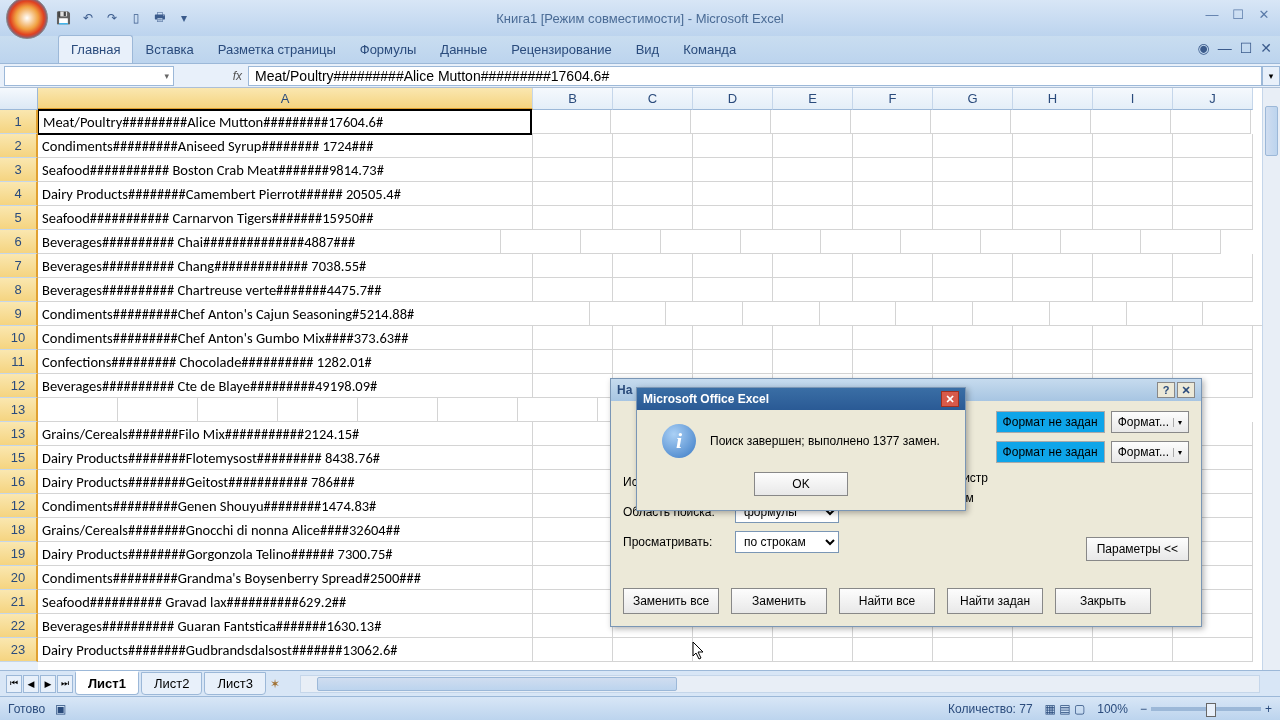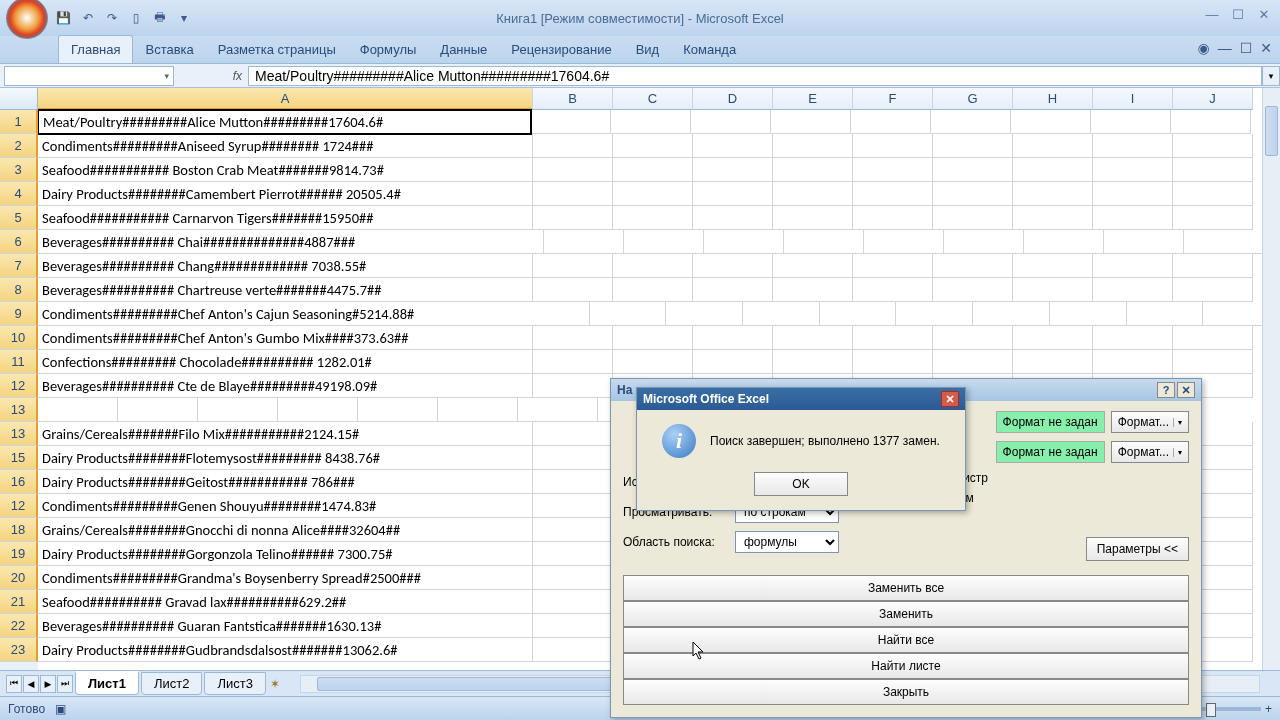--- a/index.html
+++ b/index.html
@@ -66,29 +66,29 @@
 
 
 .dlg { position: absolute; background: #ece9d8; border: 1px solid #7a96b5; box-shadow: 2px 2px 6px rgba(0,0,0,0.3); }
 .dlg-title { height: 22px; background: linear-gradient(#c6dbee,#a7c5e2); display: flex; align-items: center; padding: 0 6px; font-size: 12px; font-weight: bold; color: #2a4b7c; }
 .dlg-title .x { margin-left: auto; width: 18px; height: 16px; background: #ece9d8; border: 1px solid #888; display: flex; align-items: center; justify-content: center; font-size: 11px; }
 .dlg-body { padding: 12px; }
 .dlg-row { display: flex; align-items: center; margin-bottom: 8px; gap: 8px; }
 .dlg-row label { width: 104px; font-size: 12px; }
 .dlg select, .dlg input[type=text] { border: 1px solid #7a96b5; padding: 2px 4px; font-size: 12px; background: #fff; }
 .dlg .btn { background: linear-gradient(#fdfdfd,#e8e8e8); border: 1px solid #888; padding: 4px 10px; font-size: 12px; min-width: 80px; }
-.dlg .fmt-lbl { border: 1px solid #aaa; padding: 3px 6px; font-size: 12px; background: #86efac; }
+.dlg .fmt-lbl { border: 1px solid #aaa; padding: 3px 6px; font-size: 12px; background: #0ea5e9; }
 .dlg .fmt-btn { background: linear-gradient(#fdfdfd,#e8e8e8); border: 1px solid #888; padding: 3px 6px; font-size: 12px; display: flex; align-items: center; }
 .dlg .fmt-btn::after { content: "▾"; margin-left: 4px; font-size: 8px; border-left: 1px solid #aaa; padding-left: 4px; }
 .dlg-find { left: 610px; top: 378px; width: 592px; }
 .dlg-find .dlg-body { padding: 10px 12px 12px; }
 .dlg-find .sel-row select { width: 104px; }
 .dlg-find .chk { display: flex; align-items: center; gap: 6px; font-size: 12px; }
 .dlg-find .chk input { width: 14px; height: 14px; }
-.dlg-find .btns { display: flex; margin-top: 14px; justify-content: flex-start; flex-direction: column; }
+.dlg-find .btns { display: flex; gap: 12px; margin-top: 27px; justify-content: flex-start; }
 .dlg-find .btns .btn { min-width: 96px; padding: 5px 8px; }
 
 
 .dlg-msg { left: 636px; top: 387px; width: 330px; z-index: 10; }
 .dlg-msg .dlg-title { background: linear-gradient(#3a6ea5,#2a5a95); color: #fff; }
 .dlg-msg .dlg-title .x { background: #d85a4a; color: #fff; border: 1px solid #a03020; }
 .dlg-msg .dlg-body { display: flex; flex-direction: column; align-items: center; padding: 14px; }
 .dlg-msg .msg-row { display: flex; align-items: center; gap: 14px; }
 .info-icon { width: 34px; height: 34px; border-radius: 50%; background: radial-gradient(circle at 35% 30%, #aad0f5, #3a7ac5); color: #fff; font-weight: bold; font-size: 22px; display: flex; align-items: center; justify-content: center; font-family: Georgia, serif; font-style: italic; }
 .dlg-msg .btn { margin-top: 14px; min-width: 94px; padding: 4px 0; }
@@ -235,21 +235,21 @@
           <div class="cell col-n" style="width: 80px;"></div>
           <div class="cell col-n" style="width: 80px;"></div>
           <div class="cell col-n" style="width: 80px;"></div>
           <div class="cell col-n" style="width: 80px;"></div>
           <div class="cell col-n" style="width: 80px;"></div>
           <div class="cell col-n" style="width: 80px;"></div>
           <div class="cell col-n" style="width: 80px;"></div>
           <div class="cell col-n" style="width: 80px;"></div>
         </div>
         <div class="row">
-          <div class="cell col-a" style="width: 506px;">Beverages########## Chai##############4887###</div>
+          <div class="cell col-a" style="width: 463px;">Beverages########## Chai##############4887###</div>
           <div class="cell col-n" style="width: 80px;"></div>
           <div class="cell col-n" style="width: 80px;"></div>
           <div class="cell col-n" style="width: 80px;"></div>
           <div class="cell col-n" style="width: 80px;"></div>
           <div class="cell col-n" style="width: 80px;"></div>
           <div class="cell col-n" style="width: 80px;"></div>
           <div class="cell col-n" style="width: 80px;"></div>
           <div class="cell col-n" style="width: 80px;"></div>
           <div class="cell col-n" style="width: 80px;"></div>
         </div>
@@ -512,47 +512,47 @@
       <div class="fmt-lbl">Формат не задан</div>
       <div class="fmt-btn">Формат...</div>
     </div>
     <div style="display:flex;gap:24px">
       <div>
         <div class="dlg-row sel-row">
             <label>Искать:</label>
             <select><option>на листе</option></select>
           </div>
         <div class="dlg-row sel-row">
+            <label>Область поиска:</label>
+            <select><option>формулы</option></select>
+          </div>
+        <div class="dlg-row sel-row">
             <label>Просматривать:</label>
             <select><option>по строкам</option></select>
-          </div>
-        <div class="dlg-row sel-row">
-            <label>Область поиска:</label>
-            <select><option>формулы</option></select>
           </div>
       </div>
       <div>
         <div class="chk" style="margin-bottom:6px">
             <input type="checkbox" style="">
             <span>Учитывать регистр</span>
           </div>
         <div class="chk">
             <input type="checkbox" style="">
             <span>Ячейка целиком</span>
           </div>
       </div>
       <div style="margin-left:auto;align-self:flex-end">
         <button class="btn">Параметры &lt;&lt;</button>
       </div>
     </div>
     <div class="btns">
       <button class="btn">Заменить все</button>
       <button class="btn">Заменить</button>
       <button class="btn">Найти все</button>
-      <button class="btn">Найти листе</button>
+      <button class="btn">Найти задан</button>
       <button class="btn">Закрыть</button>
     </div>
   </div>
 </div>
 
 <div class="dlg dlg-msg">
   <div class="dlg-title">
     <span>Microsoft Office Excel</span>
     <div class="x" style="margin-left:auto">✕</div>
   </div>

